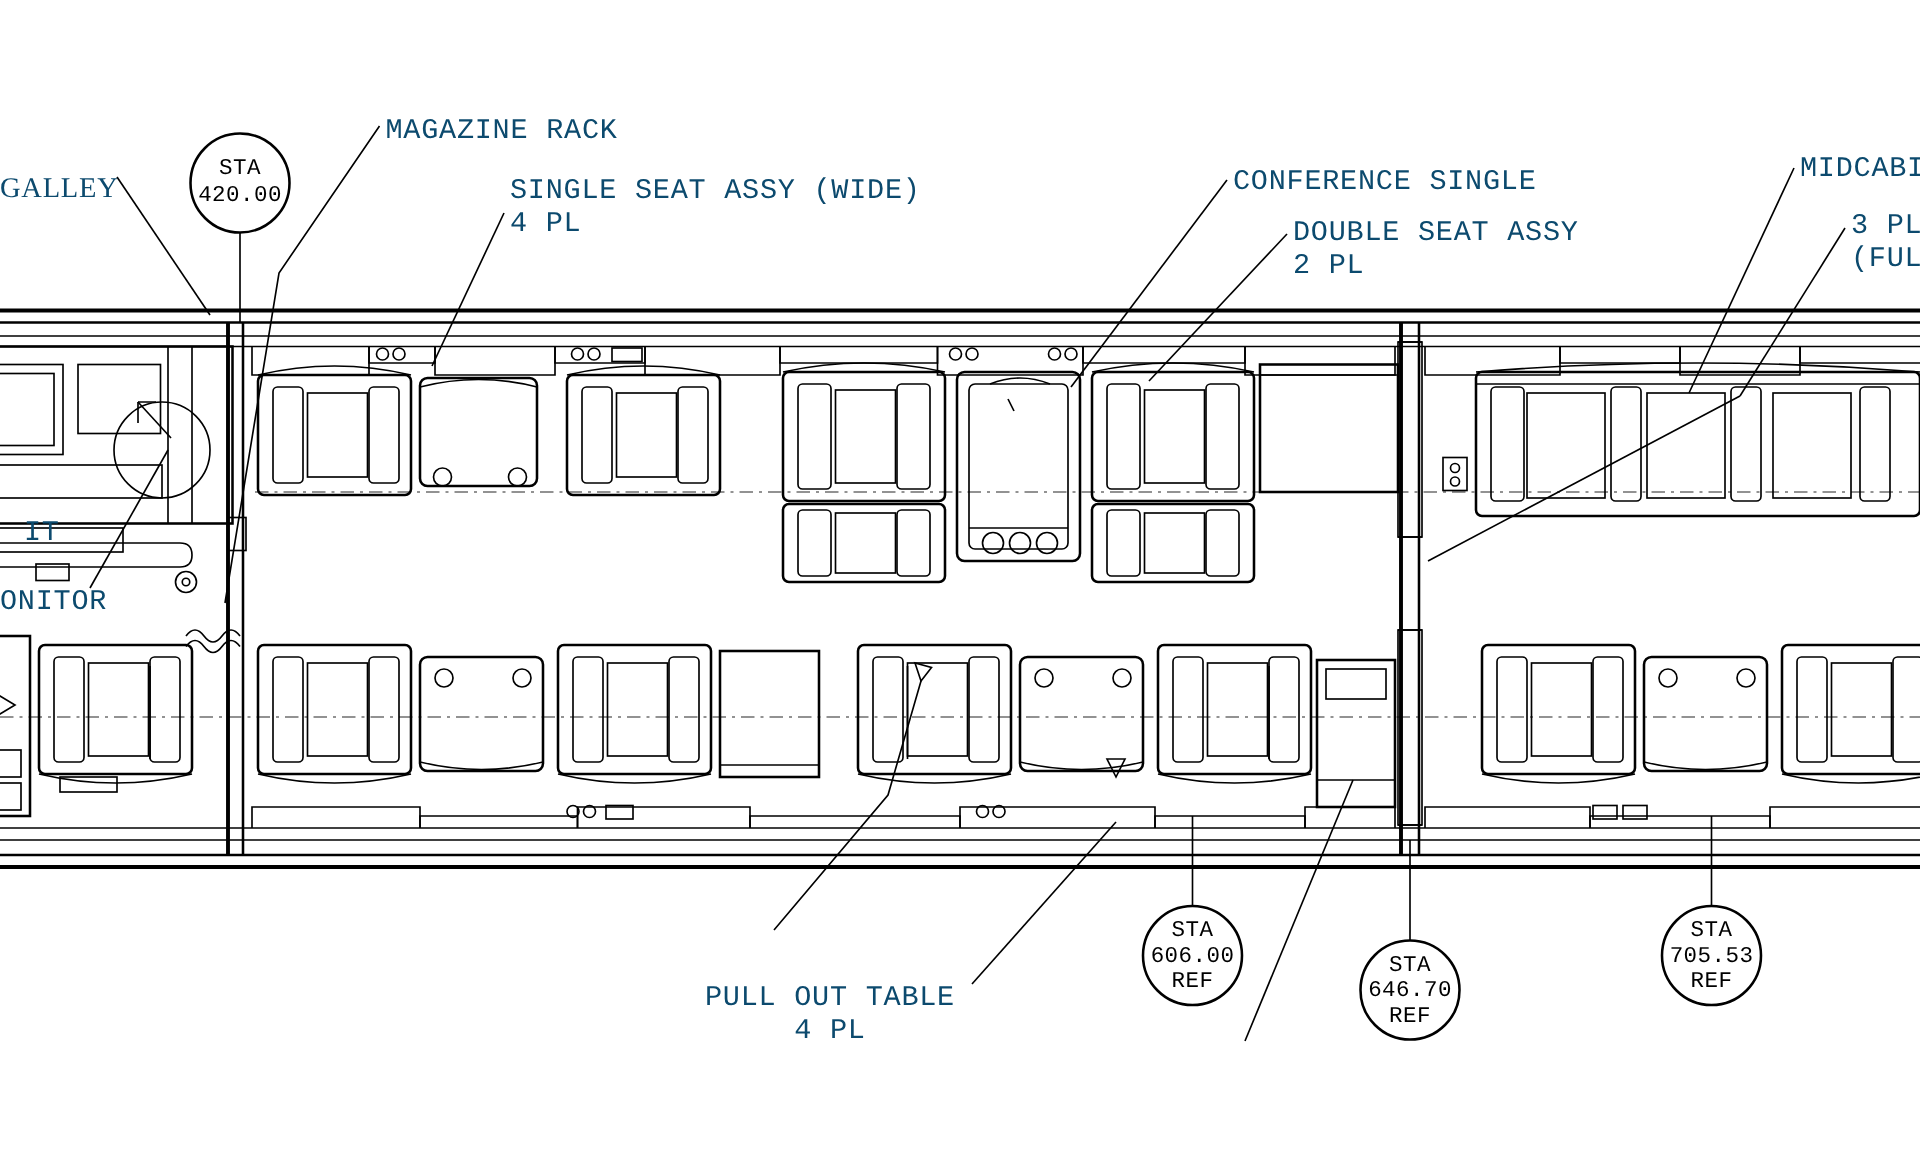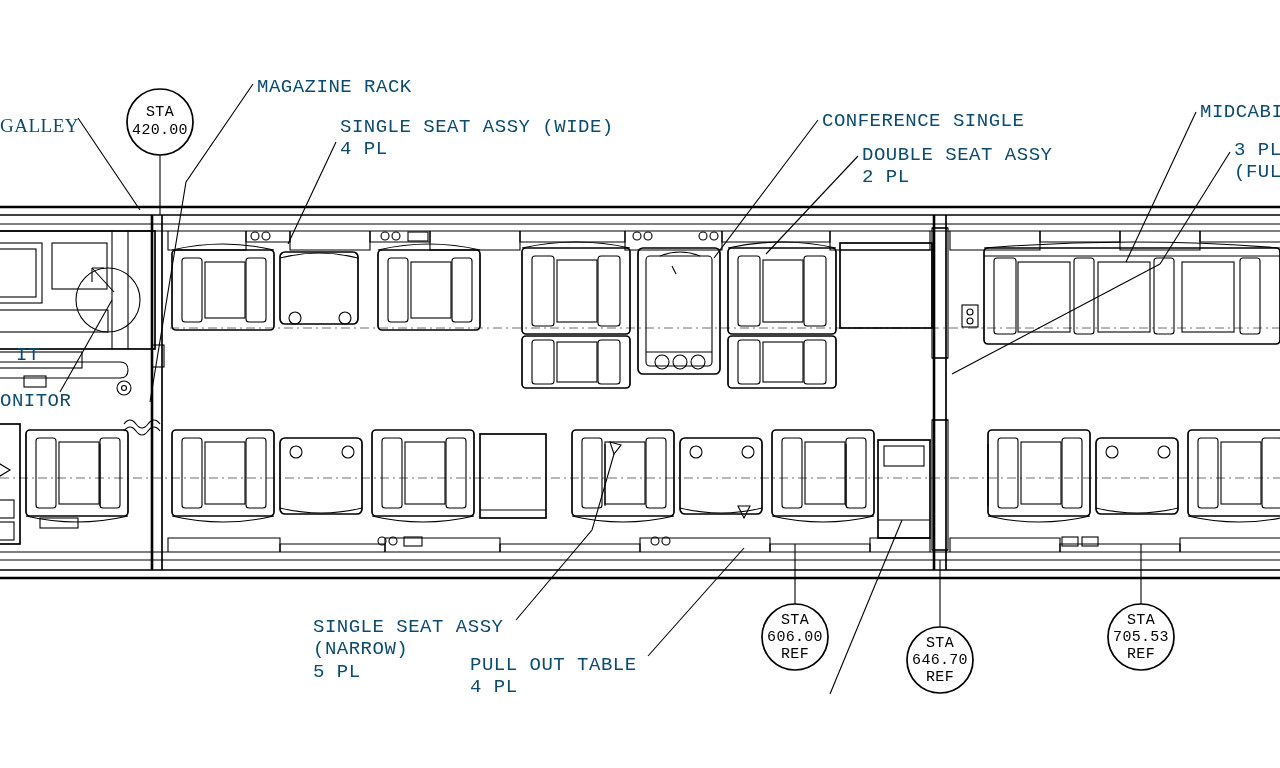--- a/index.html
+++ b/index.html
@@ -378,19 +378,16 @@
   <div class="lbl" style="left:340px; top:116px;">SINGLE SEAT ASSY (WIDE)
 4 PL</div>
   <div class="lbl" style="left:822px; top:110px;">CONFERENCE SINGLE</div>
   <div class="lbl" style="left:862px; top:144px;">DOUBLE SEAT ASSY
 2 PL</div>
   <div class="lbl" style="left:1200px;top:101px;">MIDCABI</div>
   <div class="lbl" style="left:1234px;top:139px;">3 PL
 (FUL</div>
   <div class="lbl" style="left:16px;   top:344px;">IT</div>
   <div class="lbl" style="left:0px;   top:390px;">ONITOR</div>
-  <div class="lbl" style="left:313px; top:616px;">SINGLE SEAT ASSY
-(NARROW)
-5 PL</div>
-  <div class="lbl" style="left:470px; top:654px;">PULL OUT TABLE
+  <div class="lbl" style="left:470px; top:654px;text-align:center;">PULL OUT TABLE
 4 PL</div>
 
 </div>
 
 </body></html>

